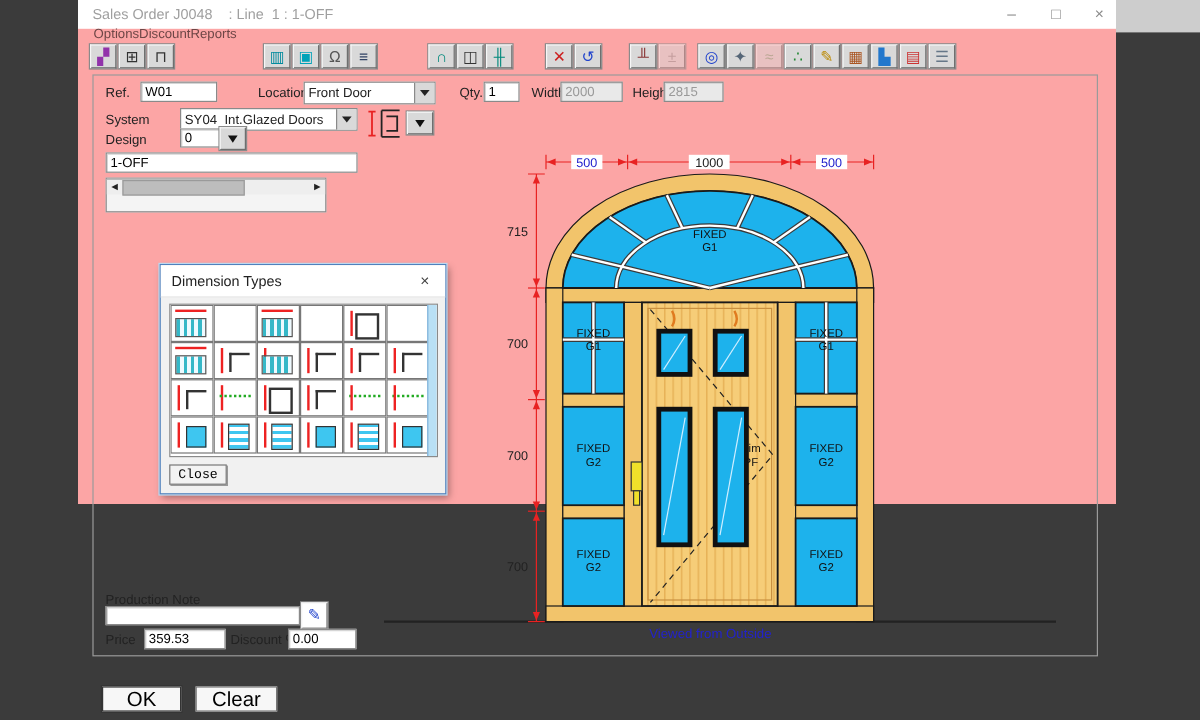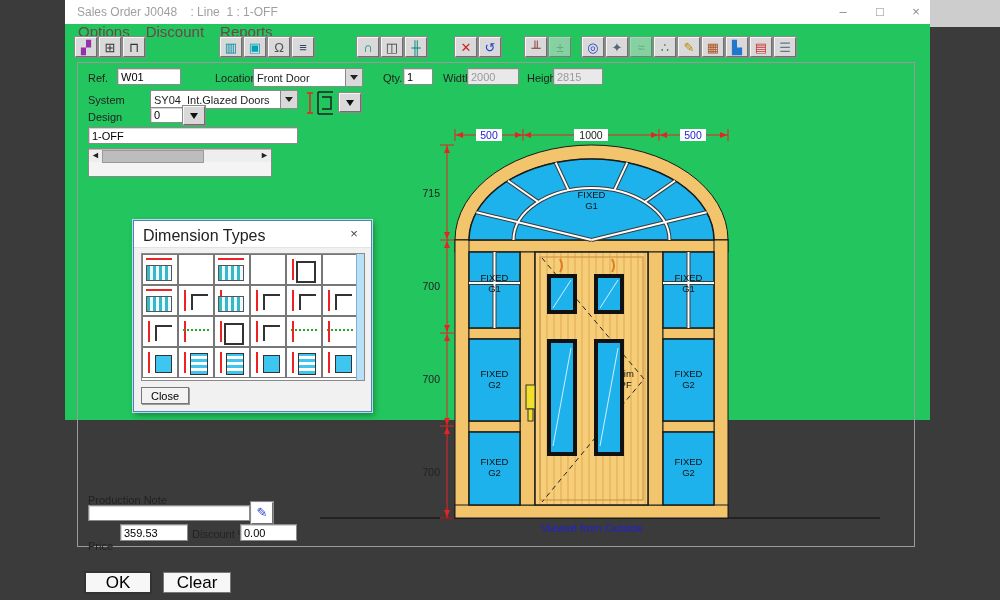--- a/index.html
+++ b/index.html
@@ -1,27 +1,27 @@
 <!DOCTYPE html>
 <html><head>
 <meta charset="utf-8">
 <style>
   html,body{margin:0;padding:0}
   body{width:1000px;height:600px;background:#3b3b3b;font-family:"Liberation Sans",sans-serif;position:relative;overflow:hidden}
   .desktop-notch{position:absolute;left:930px;top:0;width:70px;height:27px;background:#cdcdcd}
-  .window{position:absolute;left:65px;top:0;width:865px;height:420px;background:#22c55e;font-size:11px;color:#222}
+  .window{position:absolute;left:65px;top:0;width:865px;height:420px;background:#fca5a5;font-size:11px;color:#222}
 
   
   .titlebar{position:absolute;left:0;top:0;width:100%;height:24px;background:#fff}
   .title-text{position:absolute;left:12px;top:5px;font-size:12px;color:#9f9f9f;white-space:pre}
   .winbtn{position:absolute;top:2px;width:26px;height:20px;text-align:center;line-height:20px;font-size:13px;color:#8a8a8a;cursor:default}
   .winbtn.min{left:765px}.winbtn.max{left:802px}.winbtn.close{left:838px}
 
   
-  .menubar{position:absolute;left:13px;top:23px;display:flex;gap:16px;font-size:15px;color:#6e4646}
+  .menubar{position:absolute;left:13px;top:23px;display:flex;font-size:11px;color:#6e4646}
   .menu-item{cursor:default}
 
   
   .tgroup{position:absolute;top:37px;display:flex;gap:2px}
   .tbtn{width:22px;height:20px;background:#d9d9d9;border:1px solid;border-color:#f6f6f6 #6f6f6f #6f6f6f #f6f6f6;box-shadow:0 0 0 1px #8a8a8a;font-size:13px;line-height:19px;text-align:center;padding:0;cursor:pointer}
   .tbtn.disabled{opacity:.55}
 
   
   .pagebox{position:absolute;left:12px;top:62px;width:836px;height:483px;border:1px solid #9a9a9a;pointer-events:none}
 
@@ -39,35 +39,35 @@
   .glassbox{position:absolute;left:23px;top:148px;width:182px;height:27px;border:1px solid #8a8a8a;background:#f4f4f4}
   .glassbox .item{height:13px;background:#fff;font-size:10.5px;padding:1px 3px;white-space:nowrap;overflow:hidden}
   .hsb{position:relative;height:12px;border-top:1px solid #bbb;background:#eee}
   .hsb .arrow{position:absolute;top:0;width:13px;height:11px;text-align:center;line-height:11px;font-size:9px;color:#222;cursor:pointer}
   .hsb .arrow.l{left:0}.hsb .arrow.r{right:0}
   .hsb .thumb{position:absolute;left:13px;top:0;width:100px;height:11px;background:#bdbdbd;border:1px solid #9a9a9a;cursor:pointer}
 
   
   .dialog{position:absolute;left:68px;top:220px;width:237px;height:190px;background:#f1f1f1;border:1px solid #4f81bd;box-shadow:0 0 0 1px #bdd7ee,2px 3px 6px rgba(0,0,0,.35);z-index:50}
   .dialog .dtitlebar{position:relative;height:26px;background:#fff;border-bottom:1px solid #e3e3e3}
-  .dialog .dtitle{position:absolute;left:9px;top:6px;font-size:16px;color:#222}
+  .dialog .dtitle{position:absolute;left:9px;top:6px;font-size:12px;color:#222}
   .dialog .dclose{position:absolute;right:8px;top:4px;width:18px;height:18px;text-align:center;line-height:18px;font-size:13px;color:#444;cursor:pointer}
   .thumbpanel{position:absolute;left:7px;top:32px;width:222px;height:126px;background:#fff;border:1px solid #8a8a8a;overflow:hidden}
   .thumbgrid{position:absolute;left:0;top:0;display:grid;grid-template-columns:repeat(6,36px);grid-auto-rows:31px}
   .vscroll{position:absolute;right:0;top:0;bottom:0;width:7px;background:#b9e0f5;border-left:1px solid #7fb2d9;cursor:pointer}
   .th{position:relative;background:#fff;outline:1px solid #777;outline-offset:-1px;cursor:pointer}
   .th .bars{position:absolute;left:4px;right:6px;top:11px;bottom:4px;background:repeating-linear-gradient(90deg,#35b8c8 0 3px,#eefaff 3px 6px);border:1px solid #555}
   .th .redh{position:absolute;left:4px;right:6px;top:4px;height:0;border-top:2px solid #e22}
   .th .redv{position:absolute;top:5px;bottom:5px;left:6px;width:0;border-left:2px solid #e22}
   .th .corner{position:absolute;right:6px;top:9px;width:15px;height:14px;border-left:2px solid #333;border-top:2px solid #333}
   .th .frame{position:absolute;right:6px;top:7px;width:16px;height:18px;border:2px solid #333}
   .th .glass{position:absolute;right:6px;top:8px;width:15px;height:16px;background:#3ec6f0;border:1px solid #333}
   .th .stripes{position:absolute;right:6px;top:6px;width:16px;height:20px;background:repeating-linear-gradient(0deg,#3ec6f0 0 3px,#fff 3px 6px);border:1px solid #333}
   .th .dots{position:absolute;left:5px;right:5px;top:13px;height:0;border-top:2px dotted #2a2}
-  .dclosebtn{position:absolute;left:7px;top:166px;width:48px;height:17px;background:#f3f3f3;border:1px solid #777;box-shadow:1px 1px 0 #999;font-size:11px;font-family:Liberation Sans, sans-serif;padding:0;cursor:pointer}
+  .dclosebtn{position:absolute;left:7px;top:166px;width:48px;height:17px;background:#f3f3f3;border:1px solid #777;box-shadow:1px 1px 0 #999;font-size:11px;font-family:Liberation Mono, monospace;padding:0;cursor:pointer}
 
   
   .drawing{position:absolute;left:255px;top:128px;width:570px;height:407px}
 
   
   .editnote{position:absolute;left:186px;top:502px;width:22px;height:22px;background:#fff;border:1px solid;border-color:#f6f6f6 #6f6f6f #6f6f6f #f6f6f6;box-shadow:0 0 0 1px #8a8a8a;font-size:13px;line-height:20px;text-align:center;color:#2244cc;padding:0;cursor:pointer}
 
   
   .tabs{position:absolute;left:20px;top:547px;display:flex;gap:2px;align-items:flex-start}
   .tab{position:relative;height:18px;cursor:pointer}
@@ -453,21 +453,21 @@
       <text x="120" y="255" font-size="10.5" fill="#222" text-anchor="end">700</text>
       <text x="120" y="348" font-size="10.5" fill="#222" text-anchor="end">700</text>
     </g>
 
     <text x="272" y="404" font-size="11" fill="#2222cc" text-anchor="middle">Viewed from Outside</text>
   </svg>
 
   <span class="lbl" style="left:23px;top:494px">Production Note</span>
   <input class="tin" style="left: 23px; top: 505px; width: 154px; height: 12px;" value="">
   <button class="editnote">✎</button>
-  <span class="lbl" style="left:23px;top:540px">Price</span>
+  <span class="lbl" style="left:23px;top:528px">Price</span>
   <input class="tin" style="left: 55px; top: 524px; width: 60px; height: 13px;" value="359.53">
   <span class="lbl" style="left:127px;top:528px">Discount %</span>
   <input class="tin" style="left: 175px; top: 524px; width: 49px; height: 13px;" value="0.00">
 
 
   <button class="btn default" style="left:20px;top:572px;width:66px;height:21px">OK</button>
   <button class="btn" style="left:98px;top:572px;width:68px;height:21px">Clear</button>
 
 </div>
 

